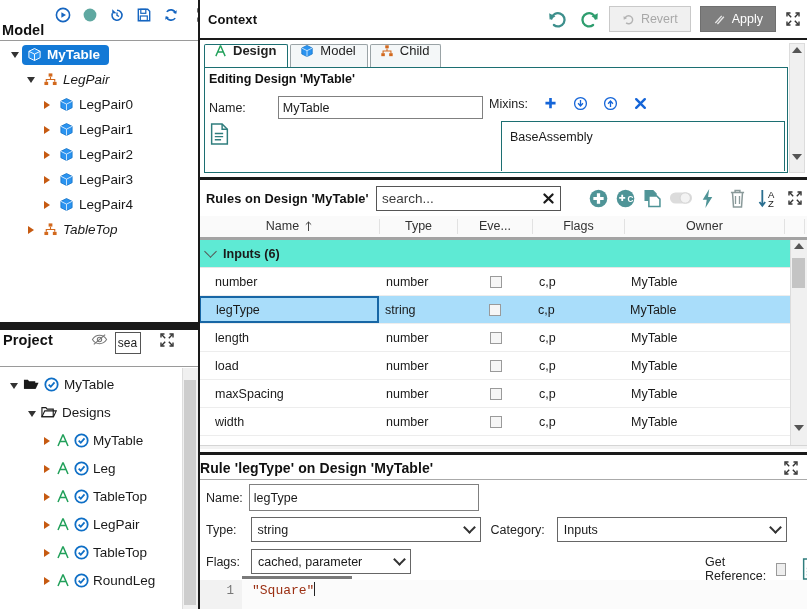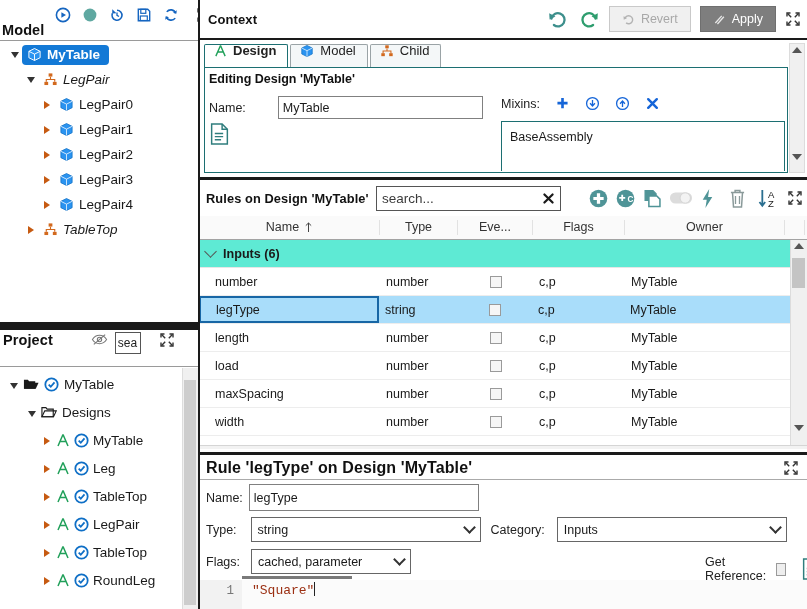--- a/index.html
+++ b/index.html
@@ -60,56 +60,56 @@
   .tabs { position: absolute; left: 4px; top: 43px; height: 25px; display: flex; align-items: flex-end; gap: 2px; }
   .tab { height: 24px; display: flex; align-items: center; gap: 6px; padding: 0 11px 12px 9px; border: 1px solid #9aa3a6; border-bottom: none; background: #f4f7f8; font-size: 13px; color: #222; border-radius: 2px 2px 0 0; }
   .tab.active { background: #fff; font-weight: bold; border-color: #1c6f72; }
   .tab-underline { position: absolute; left: 4px; top: 67px; width: 584px; height: 1px; background: #1c6f72; }
 
   .design-body { position: absolute; left: 4px; top: 68px; width: 584px; height: 105px; background: #fff; border: 1px solid #1c6f72; border-top: none; }
   .editing-label { position: absolute; left: 4px; top: 4px; font-weight: bold; font-size: 12.5px; color: #111; }
   .name-row { position: absolute; left: 4px; top: 28px; display: flex; align-items: center; }
   .fld-label { font-size: 12.5px; color: #222; }
   .txtin { border: 1px solid #808080; background: #fff; height: 23px; font-size: 12.5px; padding: 0 4px; display: flex; align-items: center; color: #1a1a1a; }
-  .mixins-row { position: absolute; left: 296px; top: 28px; display: flex; align-items: center; gap: 15px; }
+  .mixins-row { position: absolute; left: 284px; top: 28px; display: flex; align-items: center; gap: 15px; }
   .mixins-box { position: absolute; left: 296px; top: 53px; width: 284px; height: 50px; border: 1px solid #1c6f72; border-bottom: none; background: #fff; font-size: 12.5px; padding: 8px 0 0 8px; }
   .ctx-scroll { position: absolute; left: 589px; top: 43px; width: 16px; height: 130px; background: #f0f0f0; border: 1px solid #dcdcdc; }
   .sb-arrow { width: 0; height: 0; margin: 3px auto 0; }
   .sb-up { border-bottom: 6px solid #555; border-left: 5px solid transparent; border-right: 5px solid transparent; }
   .sb-down { border-top: 6px solid #555; border-left: 5px solid transparent; border-right: 5px solid transparent; }
 
   .rules-sep { position: absolute; left: 0; top: 177px; width: 607px; height: 3px; background: #1a1a1a; }
 
   .rules-head { position: absolute; left: 0; top: 182px; width: 607px; height: 32px; display: flex; align-items: center; }
   .rules-head .panel-title { margin-left: 6px; font-size: 12.8px; }
   .search-box { position: absolute; left: 176px; top: 4px; width: 185px; height: 25px; border: 1px solid #555; background: #fff; display: flex; align-items: center; padding: 0 5px; }
   .search-ph { flex: 1; color: #3b3b3b; font-size: 13.5px; }
   .rules-icons { position: absolute; right: 4px; top: 2px; height: 28px; display: flex; align-items: center; gap: 6px; }
 
-  .grid-head { position: absolute; left: 0; top: 216px; width: 607px; height: 24px; background: #fafafa; border-bottom: 1px solid #a3a3a3; display: flex; align-items: center; font-size: 12.5px; color: #333; }
+  .grid-head { position: absolute; left: 0; top: 216px; width: 607px; height: 24px; background: #fafafa; border-bottom: 3px solid #a3a3a3; display: flex; align-items: center; font-size: 12.5px; color: #333; }
   .gh { text-align: center; border-right: 1px solid #e2e2e2; height: 15px; line-height: 15px; }
   .grid-body { position: absolute; left: 0; top: 240px; width: 590px; height: 205px; background: #fff; overflow: hidden; }
   .grp-row { height: 28px; display: flex; align-items: center; font-weight: bold; font-size: 12.6px; border-bottom: 1px solid #e6e6e6; background: #5eead4; padding-left: 6px; gap: 8px; }
   .chev { width: 9px; height: 9px; border-right: 1.6px solid #555; border-bottom: 1.6px solid #555; transform: rotate(45deg); margin-top: -4px; }
   .row { height: 28px; display: flex; align-items: center; font-size: 12.5px; border-bottom: 1px solid #ededed; background: #fff; }
   .row.sel { background: #a9ddfa; }
   .c-name { width: 180px; padding-left: 15px; height: 27px; display: flex; align-items: center; }
   .row.sel .c-name { border: 2px solid #1766a5; background: #a9ddfa; margin-left: -1px; }
   .c-type { width: 78px; padding-left: 6px; }
   .c-eve { width: 75px; display: flex; justify-content: center; }
   .c-flags { width: 92px; padding-left: 6px; }
   .c-owner { width: 160px; padding-left: 6px; }
   .cb { width: 12px; height: 12px; border: 1px solid #9a9a9a; background: #f6f6f6; }
   .grid-scroll { position: absolute; left: 590px; top: 240px; width: 17px; height: 205px; background: #f0f0f0; border-left: 1px solid #dcdcdc; }
   .grid-thumb { position: absolute; left: 592px; top: 258px; width: 13px; height: 30px; background: #c4c4c4; }
   .grid-bottom-line { position: absolute; left: 0; top: 445px; width: 607px; height: 4px; background: #f2f2f2; border-top: 1px solid #d5d5d5; }
 
   .detail-sep { position: absolute; left: 0; top: 452px; width: 607px; height: 3px; background: #1a1a1a; }
   .detail-head { position: absolute; left: 0; top: 457px; width: 607px; height: 22px; display: flex; align-items: center; }
-  .detail-head .panel-title { margin-left: 6px; font-size: 16px; }
+  .detail-head .panel-title { margin-left: 0; font-size: 14px; }
   .detail-line { position: absolute; left: 0; top: 479px; width: 607px; height: 1px; background: #aaa; }
 
   .d-name-row { position: absolute; left: 6px; top: 484px; display: flex; align-items: center; }
   .d-type-row { position: absolute; left: 6px; top: 517px; display: flex; align-items: center; }
   .d-flags-row { position: absolute; left: 6px; top: 549px; display: flex; align-items: center; }
   .sel-box { border: 1px solid #666; background: #fff; height: 25px; display: flex; align-items: center; justify-content: space-between; padding: 0 6px 0 6px; font-size: 12.5px; color: #1a1a1a; }
   .caret { width: 9px; height: 9px; border-right: 2px solid #333; border-bottom: 2px solid #333; transform: rotate(45deg); margin-top: -5px; margin-left: 8px; }
   .getref { position: absolute; left: 505px; top: 555px; display: flex; align-items: center; gap: 7px; font-size: 12.5px; }
   .cb2 { width: 13px; height: 13px; border: 1px solid #9a9a9a; background: #eee; }
 

